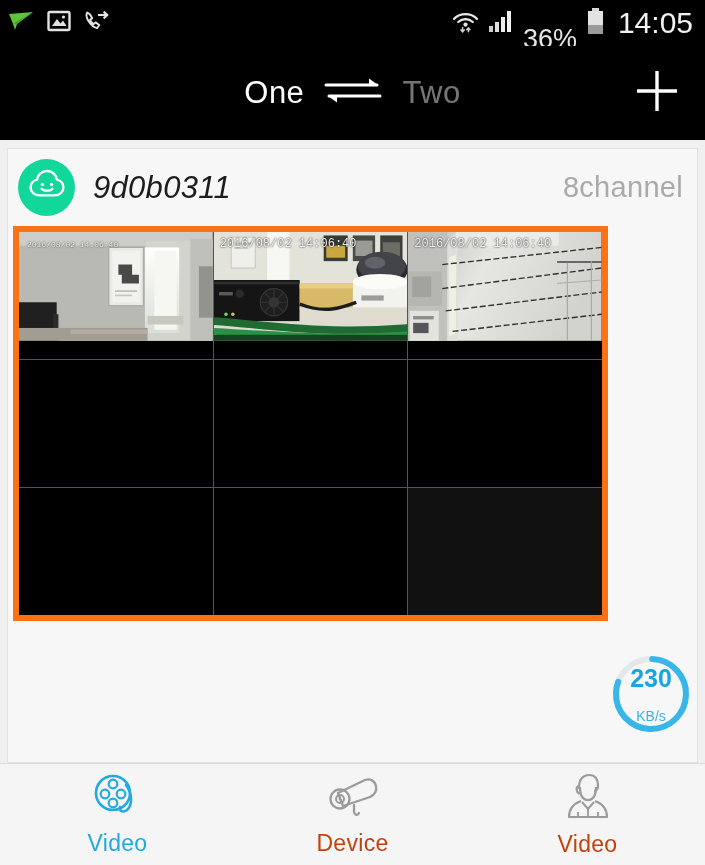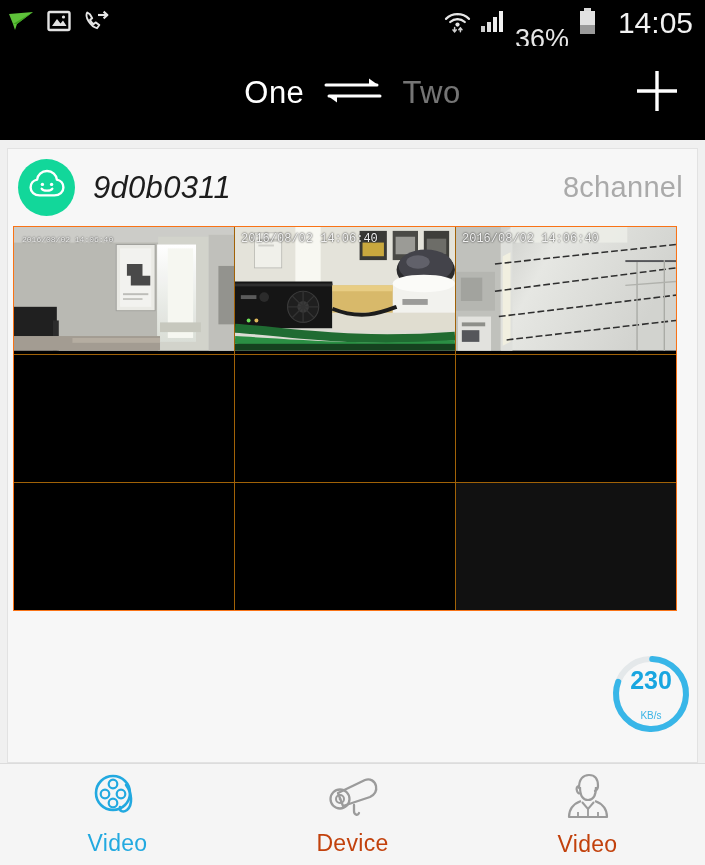--- a/index.html
+++ b/index.html
@@ -29,21 +29,21 @@
   .sb-left { display: flex; align-items: center; gap: 13px; }
   .sb-right { margin-left: auto; display: flex; align-items: center; gap: 9px; }
   .sb-icon { display: block; }
   .sb-batt-text {
     font-size: 27px; letter-spacing: 0px; color: #e6e6e6;
     font-family: "Liberation Sans", sans-serif;
     margin-top: 32px;
   }
   .sb-clock {
     font-size: 30px; color: #f2f2f2; letter-spacing: 0px;
-    margin-left: 12px;
+    margin-left: 4px;
   }
 
   
   .header {
     height: 94px; flex: 0 0 94px;
     background: #000000;
     display: flex; align-items: center;
     position: relative;
   }
   .seg-wrap {
@@ -100,23 +100,23 @@
     font-size: 29px; color: #aaaaaa; letter-spacing: .3px;
   }
 
   
   .grid-wrap { padding: 0 5px; }
   .grid {
     display: grid;
     grid-template-columns: repeat(3, 1fr);
     grid-template-rows: repeat(3, 127px);
     gap: 1px;
-    background: #a16207;
-    border: 1px solid #f97316;
-    width: 664px;
+    background: #a21caf;
+    border: 6px solid #f97316;
+    width: 595px;
   }
   .cell {
     position: relative;
     background: #000000;
     overflow: hidden;
   }
   .cell.dim { background: #111111; }
   .ts {
     position: absolute; top: 5px; left: 6px;
     font-family: "Liberation Mono", monospace;
@@ -132,21 +132,21 @@
     position: absolute; right: 4px; bottom: 26px;
     width: 84px; height: 84px;
   }
   .gauge-text {
     position: absolute; inset: 0;
     display: flex; flex-direction: column;
     align-items: center; justify-content: center;
     line-height: 1;
   }
   .gauge-num { font-size: 25px; font-weight: bold; color: #19a6e0; }
-  .gauge-unit { font-size: 10px; color: #3ab4e6; margin-top: 18px; }
+  .gauge-unit { font-size: 14px; color: #3ab4e6; margin-top: 18px; }
 
   
   .tabbar {
     height: 102px; flex: 0 0 102px;
     background: #f5f5f5;
     border-top: 1px solid #dcdcdc;
     display: flex;
     align-items: center;
   }
   .tab {

